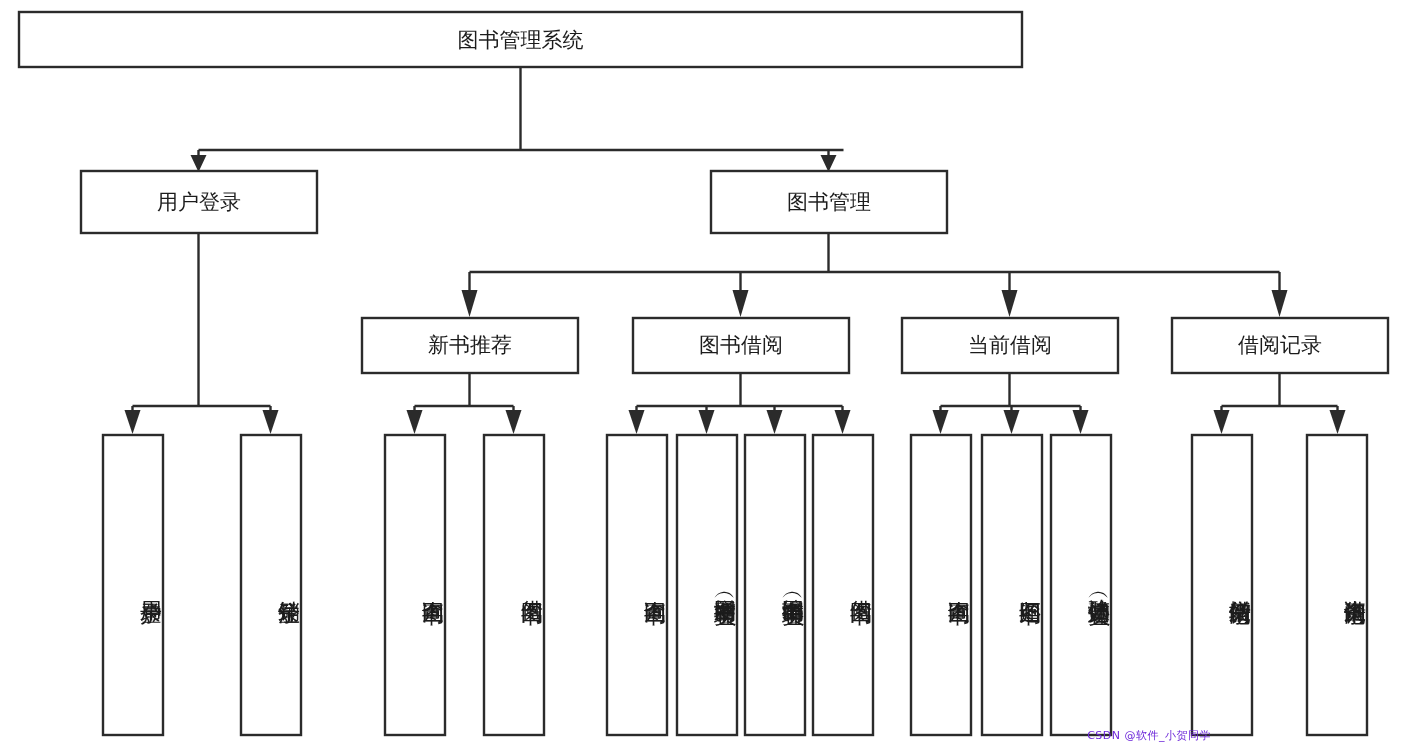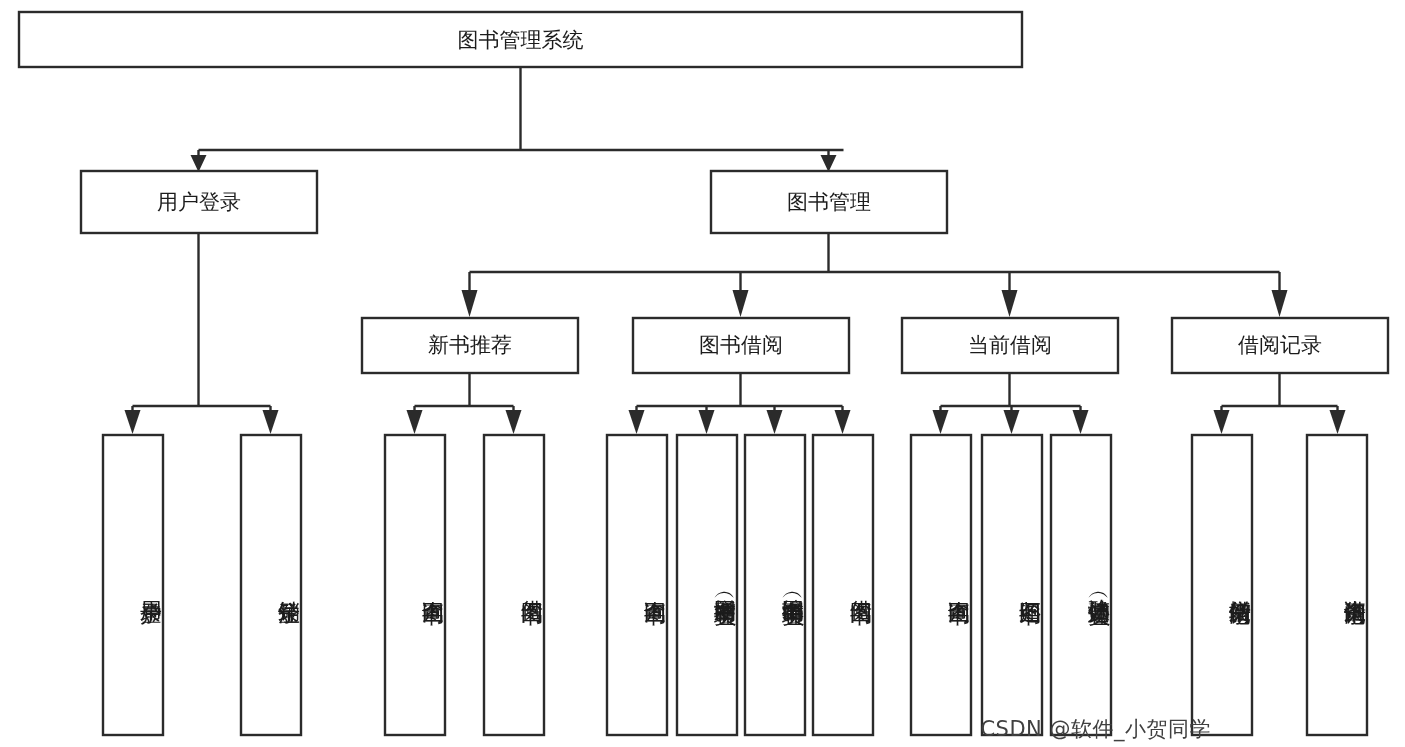--- a/index.html
+++ b/index.html
@@ -60,22 +60,22 @@
     letter-spacing: 1px;
     text-align: center;
     white-space: nowrap;
     pointer-events: none;
   }
   .watermark {
     position: absolute;
     right: 8px;
     bottom: 4px;
     font-family: "DejaVu Sans", "Liberation Sans", sans-serif;
-    font-size: 21px;
-    color: #404040;
+    font-size: 11px;
+    color: #6d28d9;
     letter-spacing: 0.5px;
     user-select: none;
   }
 </style>
 </head>
 <body>
 
 <div id="diagram-root">
 
   <svg class="diagram-canvas" viewBox="0 0 1405 747">

